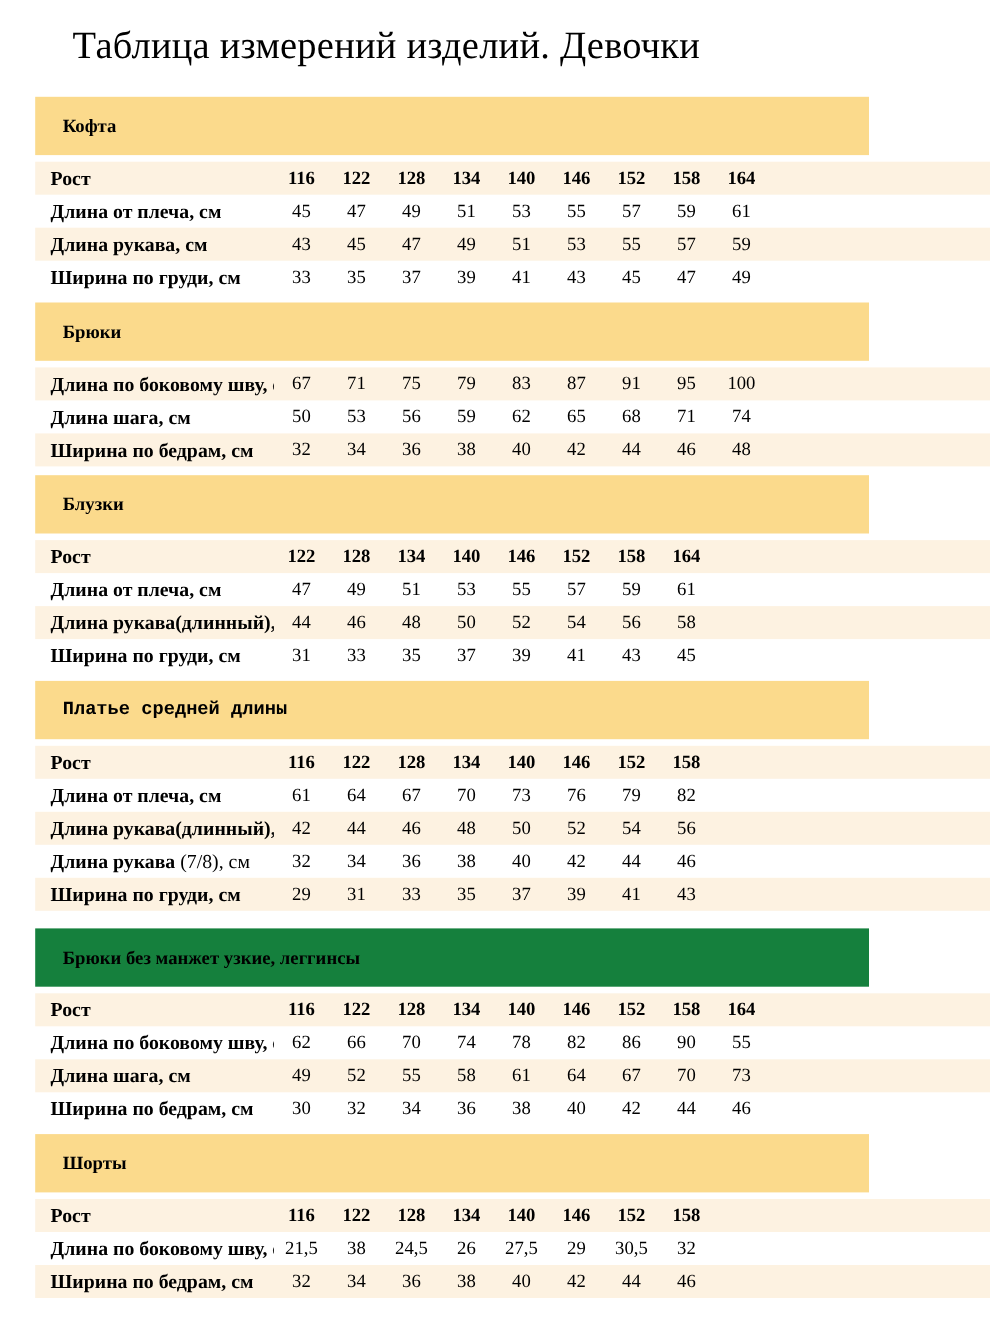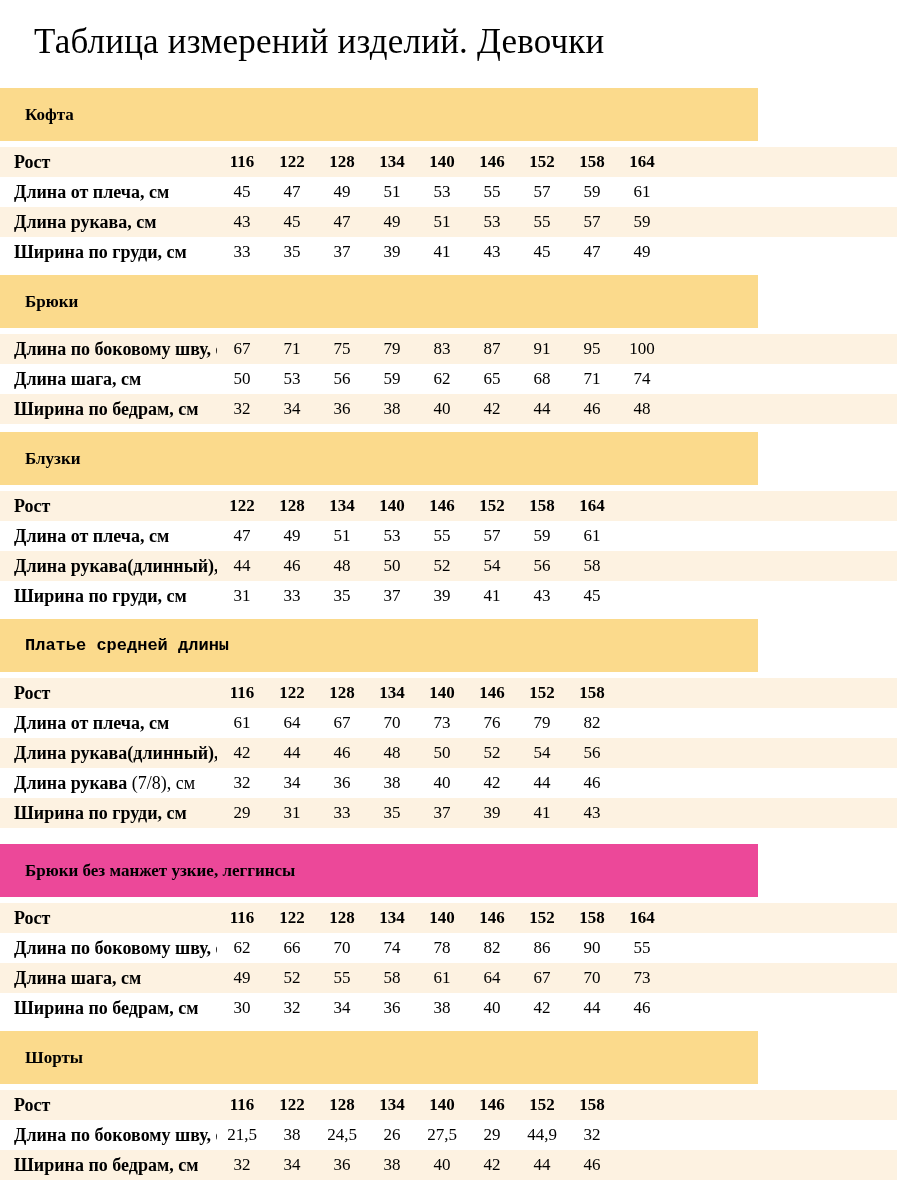--- a/index.html
+++ b/index.html
@@ -2,21 +2,21 @@
 <html><head>
 <meta charset="utf-8">
 <style>
   * { margin:0; padding:0; box-sizing:border-box; }
   html,body { width:900px; background:#ffffff; }
   body {
     font-family:"Liberation Serif", "DejaVu Serif", serif;
     color:#000;
     width:900px; height:1200px; overflow:hidden;
   }
-  .page { width:758px; height:1200px; position:relative; }
+  .page { width:758px; height:1200px; position:relative;margin-left:32px; }
 
   .title-block { height:88px; padding:22px 0 0 34px; }
   .page-title  { font-size:35px; font-weight:400; letter-spacing:.2px; }
 
   .section { margin-bottom:8px; }
   .section.gap-large { margin-bottom:16px; }
   .section:last-child { margin-bottom:0; }
 
   .band {
     height:53px; display:flex; align-items:center;
@@ -250,21 +250,21 @@
             <div class="val">33</div>
             <div class="val">35</div>
             <div class="val">37</div>
             <div class="val">39</div>
             <div class="val">41</div>
             <div class="val">43</div>
           </div>
         </div>
       </div>
       <div class="section">
-        <div class="band" style="background: #ec4899;">
+        <div class="band" style="background: #15803d;">
           <span class="section-title">Брюки без манжет узкие, леггинсы</span>
         </div>
         <div class="rows">
           <div class="row header-row" style="background: rgb(253, 242, 225);">
             <div class="label-cell">Рост</div>
             <div class="val">116</div>
             <div class="val">122</div>
             <div class="val">128</div>
             <div class="val">134</div>
             <div class="val">140</div>
@@ -328,21 +328,21 @@
             <div class="val">158</div>
           </div>
           <div class="row">
             <div class="label-cell">Длина по боковому шву, см</div>
             <div class="val">21,5</div>
             <div class="val">38</div>
             <div class="val">24,5</div>
             <div class="val">26</div>
             <div class="val">27,5</div>
             <div class="val">29</div>
-            <div class="val">44,9</div>
+            <div class="val">30,5</div>
             <div class="val">32</div>
           </div>
           <div class="row" style="background: rgb(253, 242, 225);">
             <div class="label-cell">Ширина по бедрам, см</div>
             <div class="val">32</div>
             <div class="val">34</div>
             <div class="val">36</div>
             <div class="val">38</div>
             <div class="val">40</div>
             <div class="val">42</div>

